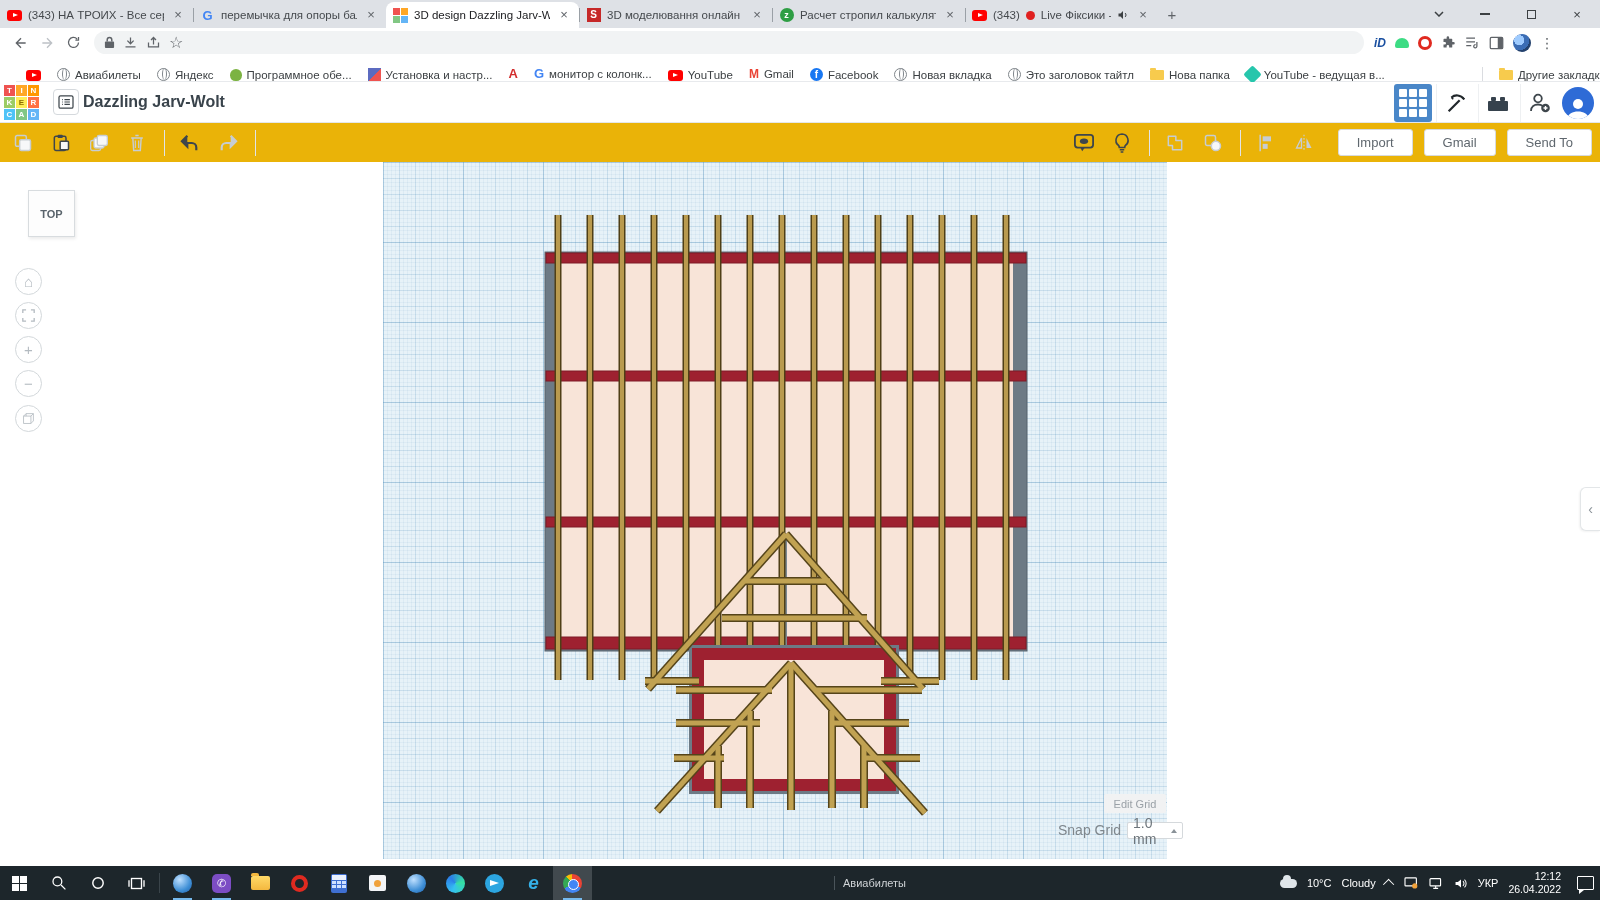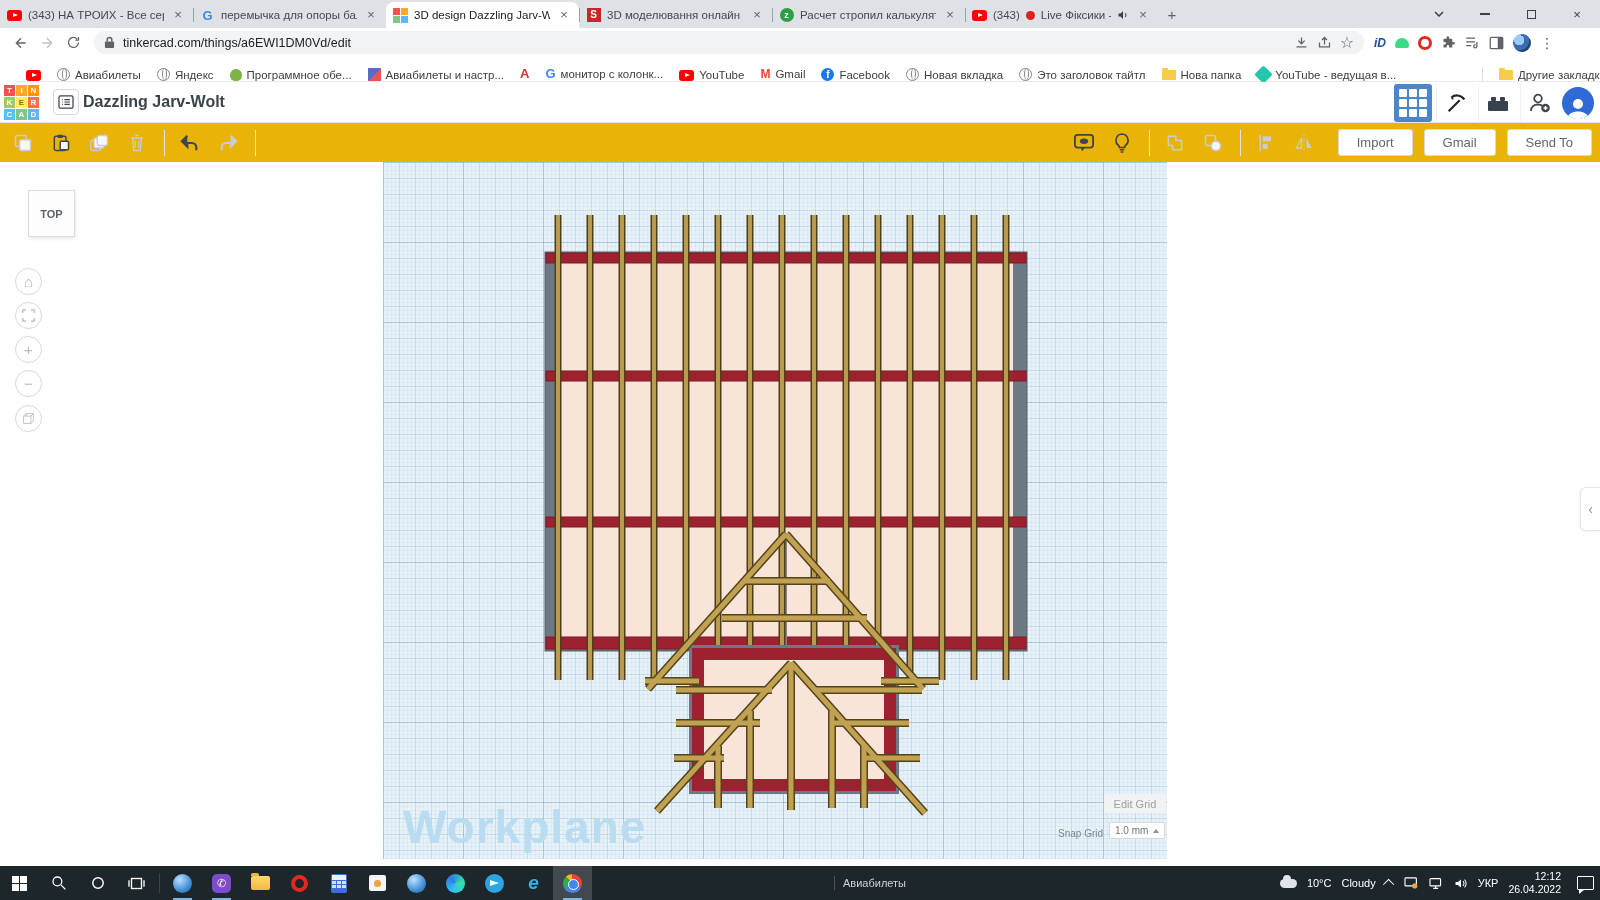--- a/index.html
+++ b/index.html
@@ -92,21 +92,21 @@
       linear-gradient(90deg, rgba(90,150,190,.16) 1px, transparent 1px),
       linear-gradient(rgba(90,150,190,.08) 1px, transparent 1px),
       linear-gradient(90deg, rgba(90,150,190,.08) 1px, transparent 1px);
     background-size:80px 80px,80px 80px,16px 16px,16px 16px,4px 4px,4px 4px; }
   .watermark { position:absolute; left:20px; top:638px; font-size:46px; font-weight:bold; color:#badcf0; letter-spacing:1px; }
   .model { position:absolute; left:0; top:0; }
 
   .viewcube { position:absolute; left:28px; top:28px; width:47px; height:47px; background:#fdfdfd; border:1px solid #d8dcdf; box-shadow:1px 2px 3px rgba(0,0,0,.08); display:flex; align-items:center; justify-content:center; font-size:11px; font-weight:bold; color:#5a646c; }
   .vbtn { position:absolute; left:15px; width:27px; height:27px; border-radius:50%; border:1px solid #d3d8db; background:#fff; color:#b3bac0; display:flex; align-items:center; justify-content:center; font-size:15px; }
   .editgrid { position:absolute; left:1104px; top:632px; width:62px; height:19px; background:#f1f2f3; border:none; border-radius:2px; font-size:11px; color:#9aa1a7; font-family:"Liberation Sans",sans-serif; }
-  .snaprow { position:absolute; left:1058px; top:660px; display:flex; align-items:flex-end; gap:6px; font-size:10px; color:#7e868c; }
+  .snaprow { position:absolute; left:1058px; top:660px; display:flex; align-items:flex-start; gap:6px; font-size:14px; color:#7e868c; }
   .snapval { width:56px; height:17px; background:#fff; border:1px solid #d5d9dc; border-radius:2px; display:flex; align-items:center; justify-content:space-between; padding:0 5px; color:#6e767c; }
   .caret-up { width:0; height:0; border-left:3.5px solid transparent; border-right:3.5px solid transparent; border-bottom:4px solid #8a9298; }
   .panel-tab { position:absolute; right:0; top:325px; width:20px; height:44px; background:#fff; border:1px solid #e3e6e8; border-right:none; border-radius:6px 0 0 6px; display:flex; align-items:center; justify-content:center; color:#8a9298; font-size:14px; box-shadow:-1px 1px 2px rgba(0,0,0,.05); }
 
   
   .taskbar { position:absolute; left:0; top:866px; width:1600px; height:34px; background:#1d262b; display:flex; align-items:stretch; color:#fff; }
   .task-icon { width:39px; display:flex; align-items:center; justify-content:center; position:relative; }
   .task-icon.running::after { content:""; position:absolute; left:10px; bottom:0; width:19px; height:2px; background:#76b9ed; }
   .task-icon.active { background:#41494e; }
   .win-logo { display:grid; grid-template-columns:7px 7px; grid-template-rows:7px 7px; gap:1px; }
@@ -231,21 +231,20 @@
           <path d="M20 12a8 8 0 1 1-2.3-5.7M20 3v5h-5" stroke="currentColor" stroke-width="2" fill="none"></path>
         </svg>
       </div>
     <div class="omnibox">
       <span class="obx-ic">
           <svg class="ic" width="11" height="13" viewBox="0 0 12 14">
             <rect x="1" y="6" width="10" height="7" rx="1" fill="#5f6368"></rect>
             <path d="M3.5 6V4a2.5 2.5 0 0 1 5 0v2" stroke="#5f6368" stroke-width="1.6" fill="none"></path>
           </svg>
         </span>
-      <span class="url">tinkercad.com/things/a6EWI1DM0Vd/edit</span>
       <span class="obx-ic">
           <svg class="ic" width="15" height="15" viewBox="0 0 24 24">
             <path d="M12 4v10m-5-5l5 5 5-5" stroke="currentColor" stroke-width="2" fill="none"></path>
             <path d="M4 19h16" stroke="currentColor" stroke-width="2"></path>
           </svg>
         </span>
       <span class="obx-ic">
           <svg class="ic" width="15" height="15" viewBox="0 0 24 24">
             <path d="M4 12v7h16v-7M12 15V4m-4 4l4-4 4 4" stroke="currentColor" stroke-width="2" fill="none"></path>
           </svg>
@@ -289,21 +288,21 @@
     <span class="bm">
         <span class="bm-globe"></span>
         <span>Яндекс</span>
       </span>
     <span class="bm">
         <span class="bm-apple"></span>
         <span>Программное обе...</span>
       </span>
     <span class="bm">
         <span class="bm-mnt"></span>
-        <span>Авиабилеты и настр...</span>
+        <span>Установка и настр...</span>
       </span>
     <span class="bm">
         <span class="bm-a">А</span>
       </span>
     <span class="bm">
         <span class="fav-g">G</span>
         <span>монитор с колонк...</span>
       </span>
     <span class="bm">
         <span class="fav-yt"></span>
@@ -545,21 +544,20 @@
         </g>
         <line x1="403" y1="372" x2="403" y2="487" stroke="#7b8893" stroke-width="2"></line>
         <use href="#rafters" stroke="#4f3f16" stroke-width="7" fill="none"></use>
         <use href="#rafters" stroke="#b99a4e" stroke-width="4" fill="none"></use>
         <rect x="306" y="483" width="210" height="149" fill="#6d7a85"></rect>
         <rect x="315" y="492" width="192" height="131" fill="#f8e4d8" stroke="#9e2130" stroke-width="12"></rect>
         <line x1="408" y1="501" x2="408" y2="628" stroke="#7b8893" stroke-width="2"></line>
         <use href="#beams" stroke="#55441a" stroke-width="8" fill="none"></use>
         <use href="#beams" stroke="#c1a252" stroke-width="5" fill="none"></use>
       </svg>
-      <div class="watermark">Workplane</div>
     </div>
 
     <div class="viewcube">TOP</div>
     <div class="vbtn" style="top:106px">⌂</div>
     <div class="vbtn" style="top:140px">
         <svg class="ic" width="13" height="13" viewBox="0 0 16 16">
           <path d="M1 5V1h4M11 1h4v4M15 11v4h-4M5 15H1v-4" stroke="currentColor" stroke-width="1.6" fill="none"></path>
         </svg>
       </div>
     <div class="vbtn" style="top:174px">+</div>

